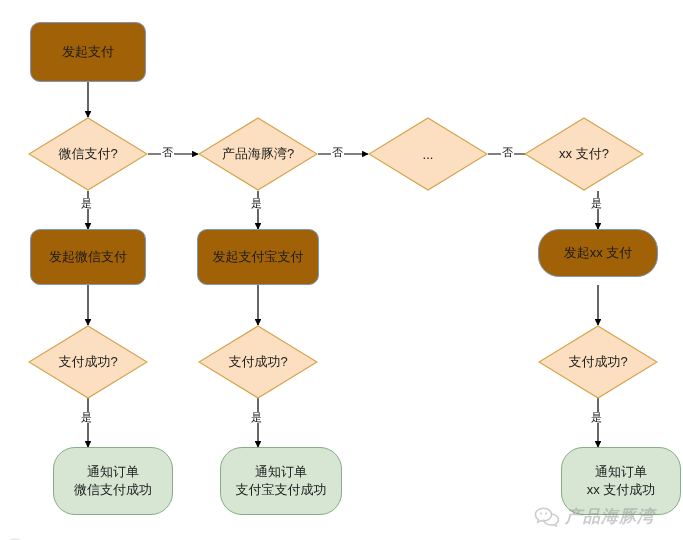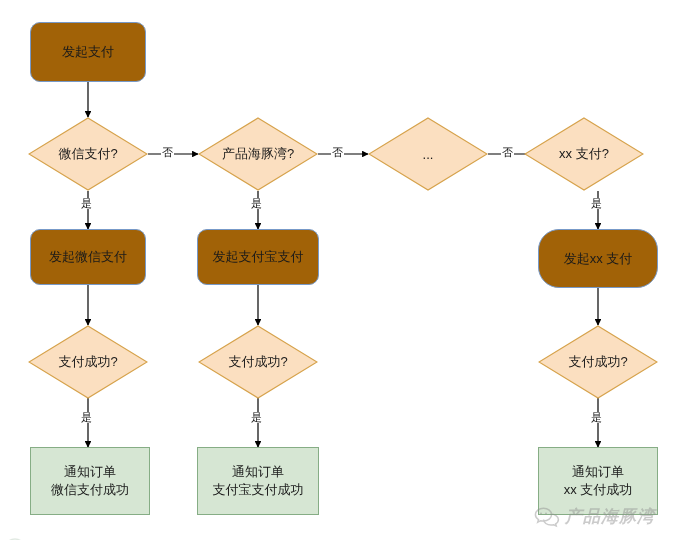--- a/index.html
+++ b/index.html
@@ -34,21 +34,22 @@
     z-index: 3;
   }
   .node-process {
     background: #a16207;
     border: 1px solid #7799c8;
     border-radius: 10px;
   }
   .node-terminal {
     background: #d6e6d3;
     border: 1px solid #86ad85;
-    border-radius: 0;
+    border-radius: 22px;
+    margin-left: 23px;
   }
   .decision-wrap {
     position: absolute;
     z-index: 3;
   }
   .decision-wrap svg {
     position: absolute;
     left: 0; top: 0;
   }
   .decision-label {
@@ -177,21 +178,21 @@
 </div>
 
 <div class="node node-process" style="left:30px; top:229px; width:116px; height:56px;">
   <span>发起微信支付</span>
 </div>
 
 <div class="node node-process" style="left:197px; top:229px; width:122px; height:56px;">
   <span>发起支付宝支付</span>
 </div>
 
-<div class="node node-process" style="left:538px; top:229px; width:120px; height:59px;border-radius:21px;">
+<div class="node node-process" style="left:538px; top:229px; width:120px; height:48px;border-radius:21px;">
   <span>发起xx 支付</span>
 </div>
 
 <div class="decision-wrap" style="left:28px; top:325px; width:120px; height:74px;">
   <svg width="120" height="74" viewBox="0 0 120 74" xmlns="http://www.w3.org/2000/svg">
     <polygon points="60,1 119,37 60,73 1,37" fill="#fbdfc0" stroke="#d6a24b" stroke-width="1.2"></polygon>
   </svg>
   <div class="decision-label">支付成功?</div>
 </div>
 

